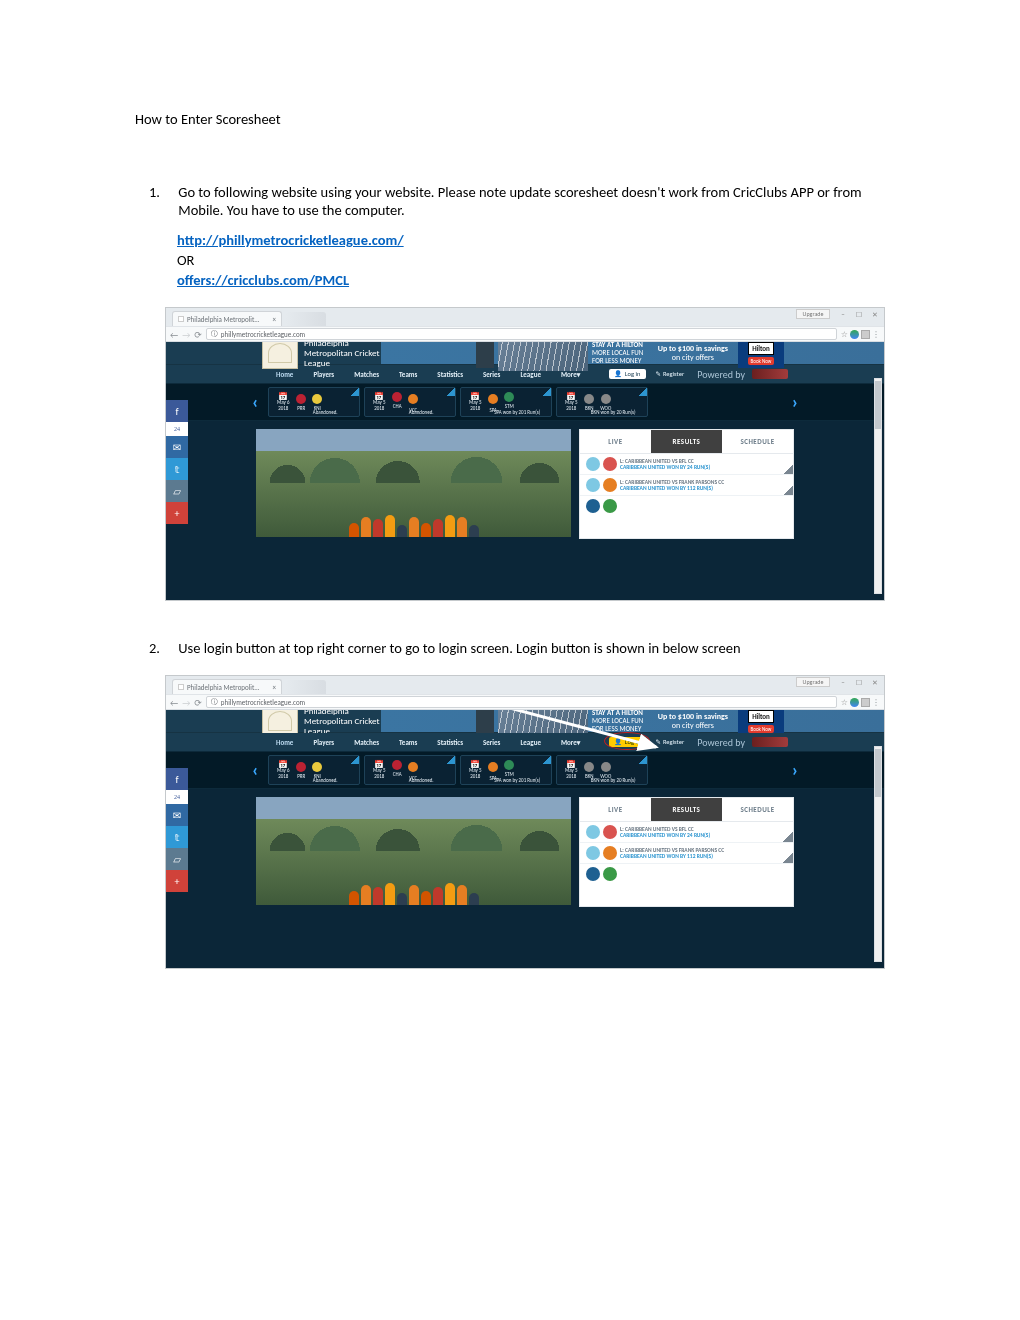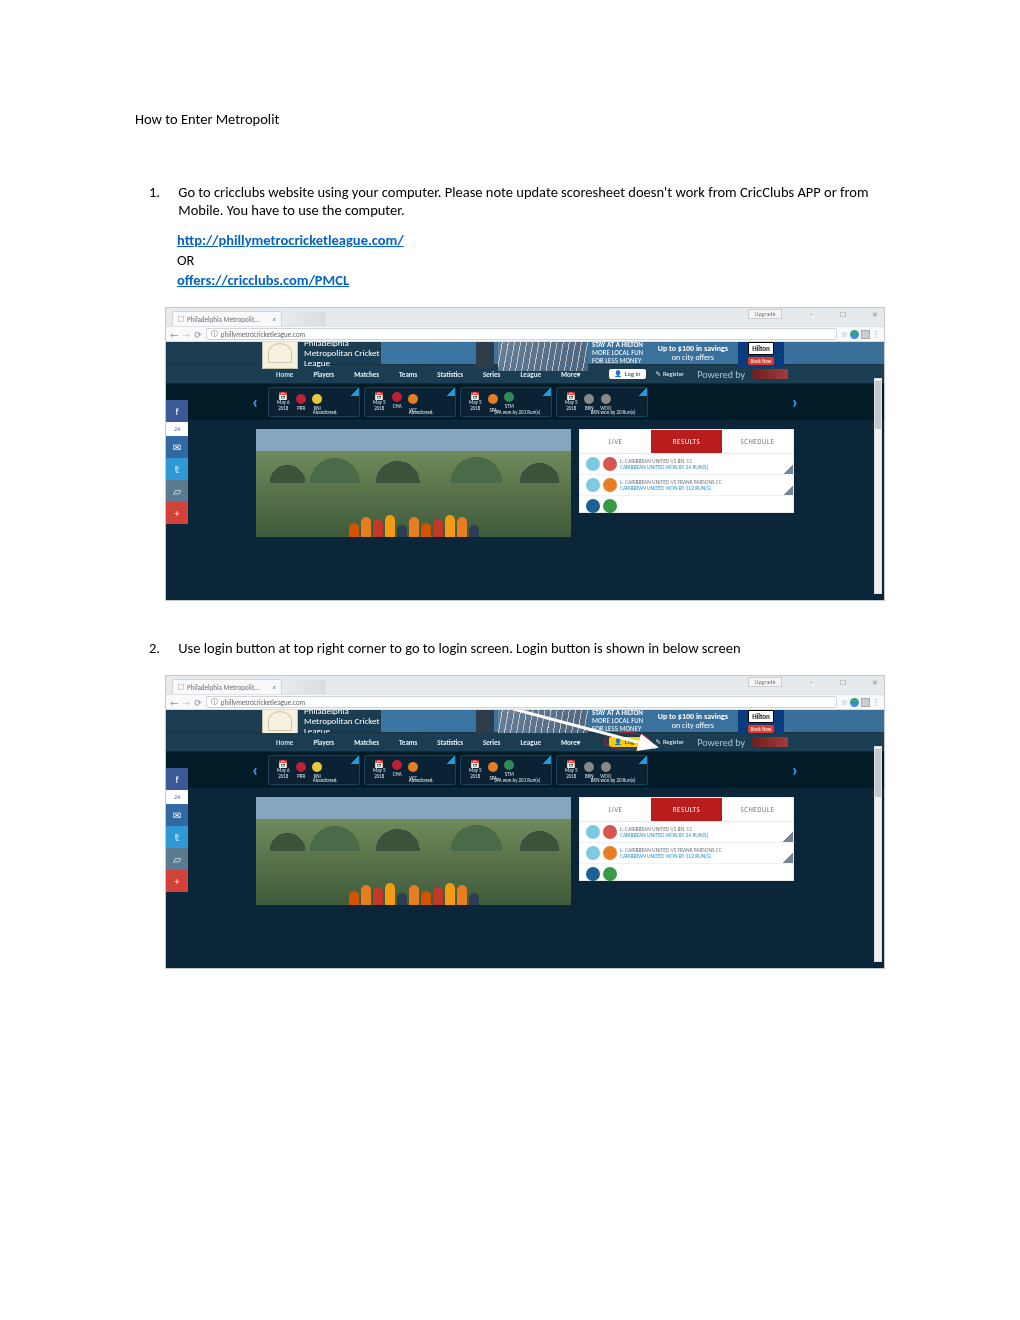--- a/index.html
+++ b/index.html
@@ -54,21 +54,21 @@
     }
     .tab-icon { width: 6px; height: 6px; background: #fff; border: 1px solid #ccc; }
     .tab-ghost {
       margin-left: 4px;
       width: 40px; height: 14px;
       background: linear-gradient(90deg,#e5eaee,#d8dde2);
       border-radius: 3px 3px 0 0;
     }
     .win-btns {
       position: absolute; right: 2px; top: 1px;
-      display: flex; gap: 18px; align-items: center;
+      display: flex; gap: 2px; align-items: center;
       font-size: 7px; color: #888;
     }
     .win-btn { width: 14px; height: 10px; display:flex; align-items:center; justify-content:center; }
     .upgrade-btn { border:1px solid #ccc; width:34px; font-size:6px; color:#777; display:flex;align-items:center;justify-content:center; background:#f5f5f5; margin-right:4px;}
     .addr-bar {
       height: 16px;
       background: #f7f9fa;
       border-top: 1px solid #e0e4e8;
       border-bottom: 1px solid #d8dde2;
       display: flex;
@@ -229,31 +229,32 @@
     .hero .crowd { position:absolute; bottom:-4px; left:30px; right:30px; height:30px; display:flex; align-items:flex-end; justify-content:center; gap:2px;}
     .person { width:10px; height:20px; border-radius:5px 5px 0 0; }
     .p1{background:#e67e22;height:24px;}
     .p2{background:#d35400;height:18px;}
     .p3{background:#c0392b;height:22px;}
     .p4{background:#f39c12;height:26px;}
     .p5{background:#2c3e50;height:16px;}
     .side-panel {
       flex:1;
       background:#fff;
-      height:84px;
+      height:110px;
       border:1px solid #e5e9ed;
+      font-weight:bold;
     }
     .panel-tabs { display:flex; height:24px;}
     .panel-tab {
       flex:1; display:flex; align-items:center; justify-content:center;
       font-size:7px; color:#6a7a87;
       letter-spacing:0.5px;
       border-bottom:1px solid #e5e9ed;
     }
-    .panel-tab.active { color:#fff; background:#b91c1c;}
+    .panel-tab.active { color:#fff; background:#404040;}
     .result-item {
       display:flex; align-items:center; padding:3px 6px;
       border-bottom:1px solid #eef2f5;
       font-size:6px;
       position:relative;
     }
     .ri-badge { width:14px;height:14px; border-radius:50%; background:#7ec8e3; margin-right:3px;}
     .ri-badge.c2{background:#d9534f;}
     .ri-badge.c3{background:#e67e22;}
     .ri-text { flex:1;}
@@ -273,25 +274,25 @@
     .sr-m{background:#3069a3;}
     .sr-t{background:#2f99d6;}
     .sr-r{background:#5c7a90;}
     .sr-p{background:#d0423a;}
     .scrollbar { position:absolute; right:2px; top:36px; width:8px; height:216px; background:#f0f0f0; border:1px solid #dcdfe3;}
     .scrollbar-thumb { width:100%; height:48px; background:#c3c8cd; margin-top:2px;}
   </style>
 </head>
 <body>
 
-<div class="title">How to Enter Metropolit</div>
+<div class="title">How to Enter Scoresheet</div>
 
 <div class="step">
   <span class="step-num">1.</span>
-  <span class="step-body">Go to cricclubs website using your computer. Please note update scoresheet doesn't work from CricClubs APP or from Mobile. You have to use the computer.</span>
+  <span class="step-body">Go to following website using your website. Please note update scoresheet doesn't work from CricClubs APP or from Mobile. You have to use the computer.</span>
 </div>
 <div class="indent">
   <div><a class="link">http://phillymetrocricketleague.com/</a></div>
   <div class="or">OR</div>
   <div><a class="link">offers://cricclubs.com/PMCL</a></div>
 </div>
 
 <div class="screenshot">
   <div class="browser-chrome">
     <div class="tab-bar">

